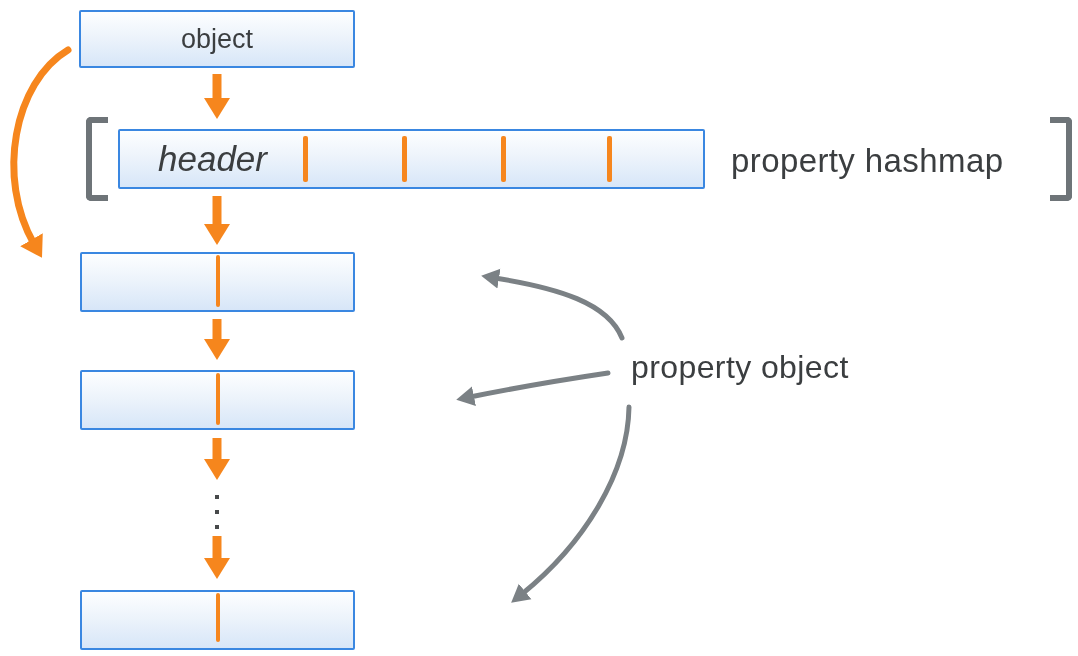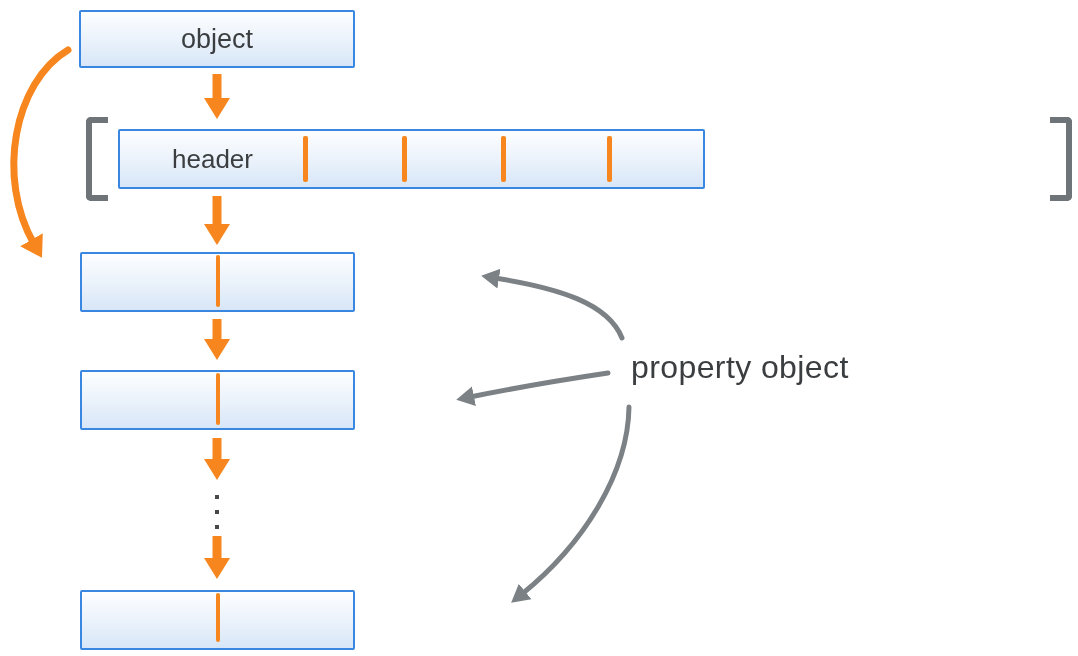--- a/index.html
+++ b/index.html
@@ -18,21 +18,21 @@
 
   .box{
     position:absolute;
     border:2px solid var(--box-border-blue);
     background:linear-gradient(to bottom,var(--box-fill-top) 0%,#ECF3FB 48%,var(--box-fill-bottom) 100%);
     border-radius:2px;
     box-sizing:border-box;
     display:flex;align-items:center;justify-content:center;
   }
   .object-box{left:79px;top:10px;width:276px;height:58px;font-size:27px;}
-  .header-box{left:118px;top:129px;width:587px;height:60px;font-size:26px;}
+  .header-box{left:118px;top:129px;width:587px;height:60px;font-size:35px;font-style:italic;}
   .header-cell{position:absolute;left:0;top:0;bottom:0;width:185px;display:flex;align-items:center;justify-content:center;}
   .tick{position:absolute;top:5px;bottom:5px;width:5px;border-radius:2px;background:var(--accent-orange);}
   .pair-box{left:80px;width:275px;height:60px;}
   .pair-divider{position:absolute;left:calc(50% - 2px);top:1px;bottom:3px;width:4px;background:var(--accent-orange);border-radius:2px;}
 
   .bracket{position:absolute;width:22px;height:84px;top:117px;box-sizing:border-box;}
   .bracket-left{
     left:86px;
     border-left:6px solid var(--bracket-gray);
     border-top:6px solid var(--bracket-gray);
@@ -70,20 +70,21 @@
   <div class="box header-box">
     <div class="header-cell">
       <span>header</span>
     </div>
     <i class="tick" style="left:183px;"></i>
     <i class="tick" style="left:282px;"></i>
     <i class="tick" style="left:381px;"></i>
     <i class="tick" style="left:487px;"></i>
   </div>
 
+  <div class="caption hashmap-caption">property hashmap</div>
 
   <div class="box pair-box" style="top:252px;">
     <i class="pair-divider"></i>
   </div>
   <div class="box pair-box" style="top:370px;">
     <i class="pair-divider"></i>
   </div>
   <div class="box pair-box" style="top:590px;">
     <i class="pair-divider" style="bottom:6px;"></i>
   </div>

